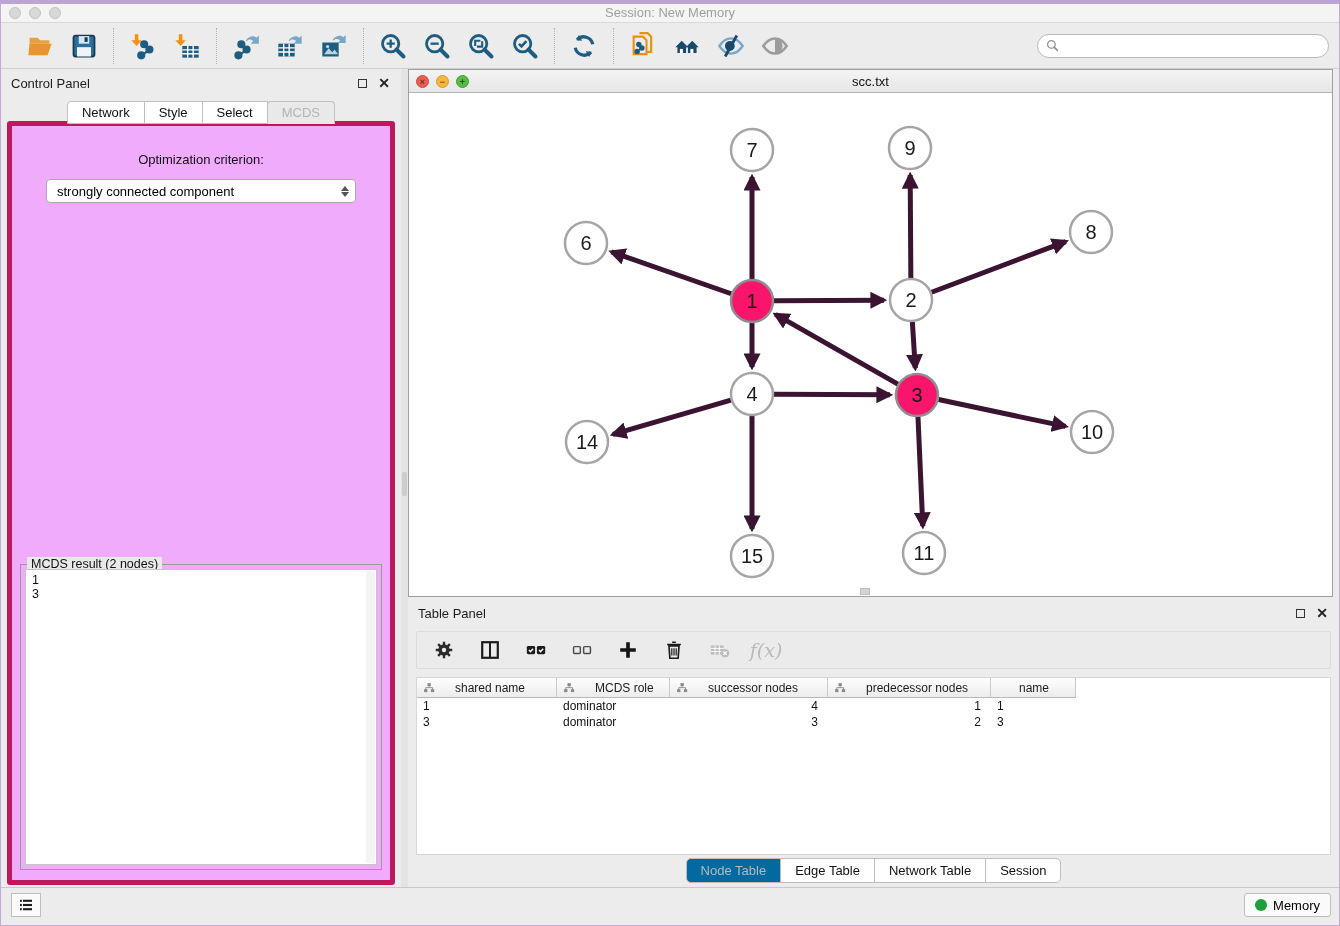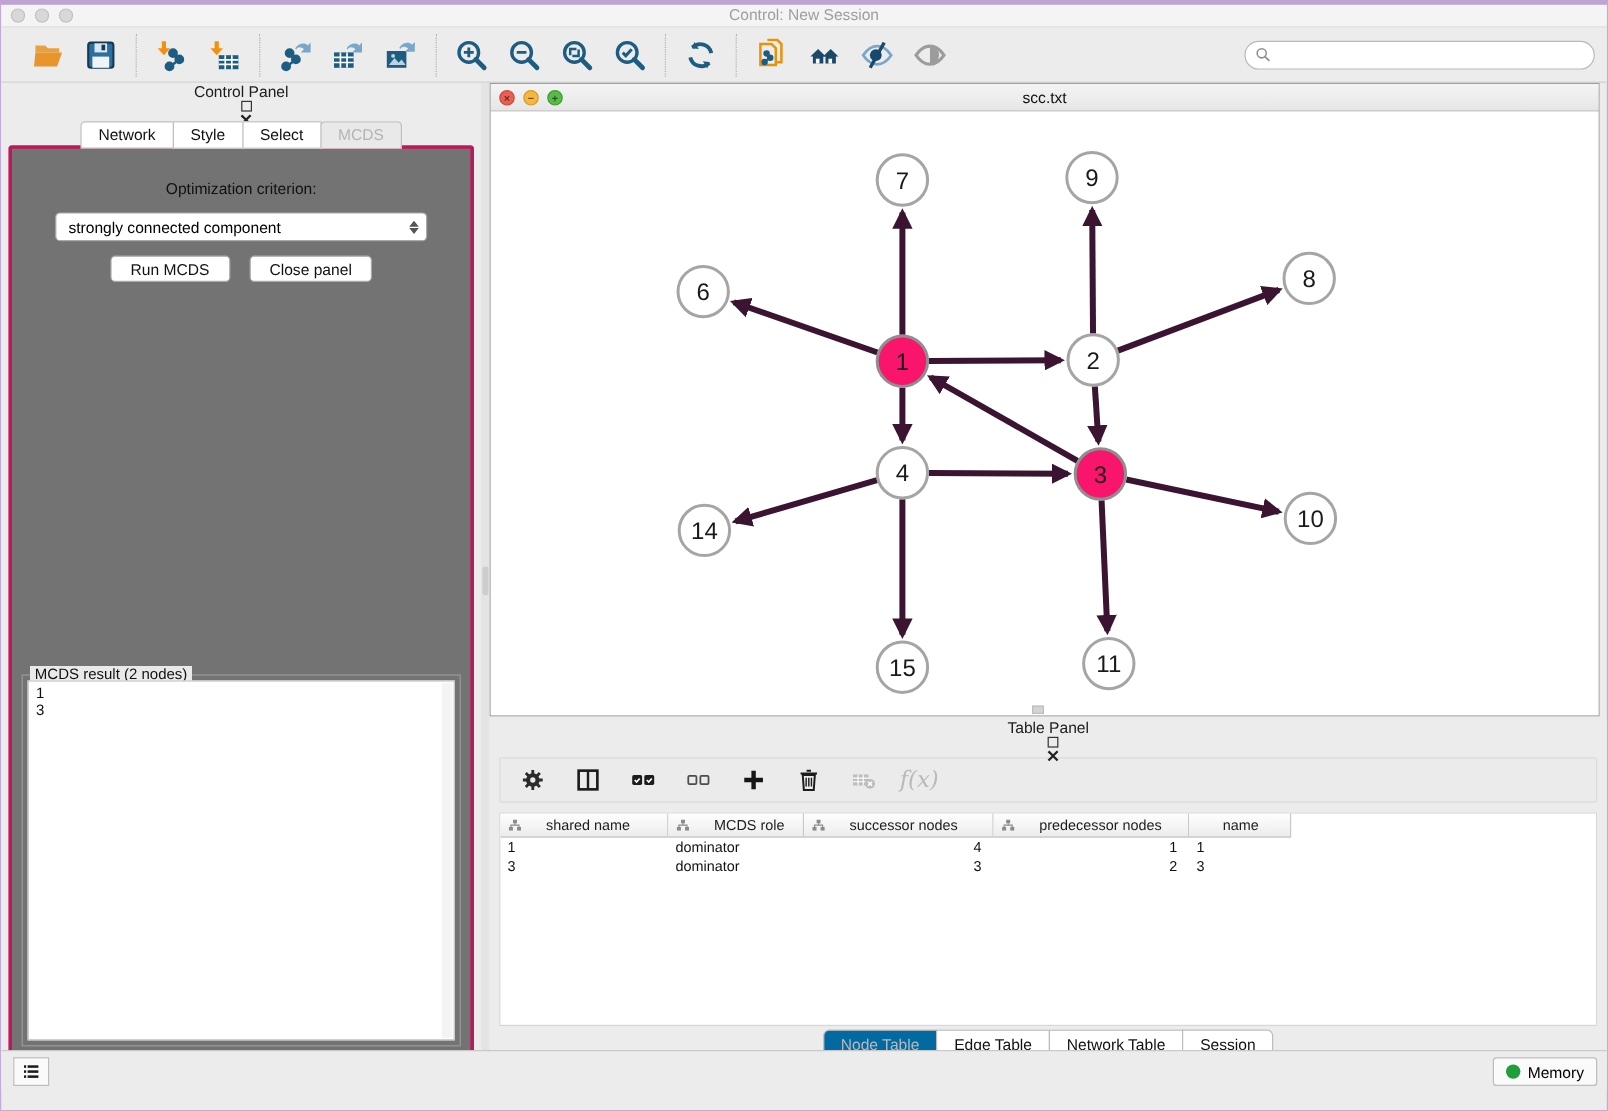--- a/index.html
+++ b/index.html
@@ -25,36 +25,36 @@
   .search-box { width:292px; height:24px; background:#fff; border:1px solid #b9b9b9; border-radius:12px;
                 display:flex; align-items:center; padding:0 8px; gap:5px; }
   .search-box svg { width:13px; height:13px; flex:0 0 auto; }
   .search-input { border:none; outline:none; flex:1; font-size:12px; background:transparent; }
 
   
   .main { position:absolute; top:65px; left:0; right:0; bottom:34px; }
 
   
   .control-panel { position:absolute; left:0; top:0; width:400px; height:100%; background:#ececec; }
-  .panel-header { height:28px; display:flex; align-items:center; padding:0 10px; font-size:13px; color:#1c1c1c;flex-direction:column; }
+  .panel-header { height:28px; display:flex; align-items:center; padding:0 10px; font-size:13px; color:#1c1c1c; }
   .panel-header .spacer { flex:1; }
   .mini-btn { width:14px; height:14px; display:flex; align-items:center; justify-content:center;
               font-size:12px; color:#222; cursor:pointer; margin-left:8px; }
   .float-glyph { width:9px; height:9px; border:1.6px solid #333; }
   .close-glyph { font-weight:bold; font-size:14px; line-height:1; }
 
   .cp-tabs { display:flex; justify-content:center; position:relative; z-index:2; margin-top:4px; }
   .tab { font-size:13px; padding:3px 14px; background:#fff; border:1px solid #c0c0c0; color:#111;
          margin-left:-1px; cursor:pointer; }
   .tab:first-child { border-radius:4px 0 0 0; margin-left:0; }
   .tab:last-child { border-radius:0 4px 0 0; }
   .tab.active { background:#e9e9e9; color:#b4b4b4; border-bottom-color:#e9e9e9; border-radius:4px 4px 0 0; }
 
-  .cp-body { position:absolute; top:52px; left:6px; right:6px; bottom:6px; background:#737373;
-             border:3px solid #be185d; border-radius:3px; padding:14px 24px 10px; }
+  .cp-body { position:absolute; top:52px; left:6px; right:6px; bottom:6px; background:#f0abfc;
+             border:5px solid #be185d; border-radius:3px; padding:14px 24px 10px; }
   .opt-label { text-align:center; font-size:13px; color:#111; margin-top:12px; }
   .dropdown { margin:12px auto 0; width:310px; height:24px; background:#fff; border:1px solid #a9a9a9;
               border-radius:4px; display:flex; align-items:center; padding:0 6px 0 10px; font-size:13px; cursor:pointer; }
   .dropdown .dd-label { flex:1; }
   .dd-arrows { display:flex; flex-direction:column; align-items:center; gap:1px; }
   .dd-arrows i { border:4px solid transparent; display:block; width:0; height:0; }
   .dd-arrows .up { border-bottom:5px solid #555; border-top:none; }
   .dd-arrows .down { border-top:5px solid #555; border-bottom:none; }
   .cp-buttons { display:flex; justify-content:center; gap:16px; margin-top:12px; }
   .push-btn { background:#fff; border:1px solid #ababab; border-radius:4px; height:22px; padding:0 16px;
@@ -111,38 +111,38 @@
   .c0{width:140px} .c1{width:113px} .c2{width:158px} .c3{width:163px} .c4{width:85px}
 
   .tp-tabs { position:absolute; left:0; right:0; bottom:8px; display:flex; justify-content:center; }
   .tp-tab { font-size:13px; padding:4px 14px; background:#fff; border:1px solid #bdbdbd; color:#111;
             margin-left:-1px; cursor:pointer; }
   .tp-tab:first-child { border-radius:5px 0 0 5px; margin-left:0; }
   .tp-tab:last-child { border-radius:0 5px 5px 0; }
   .tp-tab.active { background:#0369a1; color:#b9b9b9; }
 
   
-  .statusbar { position:absolute; left:0; right:0; bottom:16px; height:34px; background:#ececec;
+  .statusbar { position:absolute; left:0; right:0; bottom:4px; height:34px; background:#ececec;
                border-top:1px solid #c9c9c9; }
   .menu-btn { position:absolute; left:10px; top:5px; width:30px; height:24px; background:#fafafa;
               border:1px solid #bdbdbd; display:flex; align-items:center; justify-content:center; cursor:pointer; }
   .memory-btn { position:absolute; right:8px; top:5px; height:24px; background:#fafafa; border:1px solid #bdbdbd;
                 border-radius:3px; display:flex; align-items:center; gap:6px; padding:0 10px; font-size:13px; cursor:pointer; }
   .mem-dot { width:12px; height:12px; border-radius:50%; background:#1f9e3c; }
 </style>
 </head>
 <body>
 
 <div class="titlebar">
   <div class="tl-group">
     <span class="tl"></span>
     <span class="tl"></span>
     <span class="tl"></span>
   </div>
-  <div class="win-title">Control: New Session</div>
+  <div class="win-title">Session: New Memory</div>
 </div>
 
 <div class="toolbar">
   <div class="tb-group">
     <span class="tb-btn" title="Open Session">
       <svg viewBox="0 0 24 24">
         <path d="M3 5h7l2 2h8v3H3z" fill="#e7a23f"></path>
           <path d="M5 10h17l-3.5 10H2L3 10z" fill="#e7952c"></path>
       </svg>
     </span>
@@ -320,24 +320,20 @@
         <span class="tab active">MCDS</span>
       </div>
     <div class="cp-body">
       <div class="opt-label">Optimization criterion:</div>
       <div class="dropdown">
         <span class="dd-label">strongly connected component</span>
         <span class="dd-arrows">
             <i class="up"></i>
             <i class="down"></i>
           </span>
-      </div>
-      <div class="cp-buttons">
-        <button class="push-btn">Run MCDS</button>
-        <button class="push-btn">Close panel</button>
       </div>
       <div class="result-group">
         <span class="result-legend">MCDS result (2 nodes)</span>
         <div class="result-area" id="result-area">
           <div class="result-scroll"></div>
         <div>1</div>
             <div>3</div>
           </div>
       </div>
     </div>

